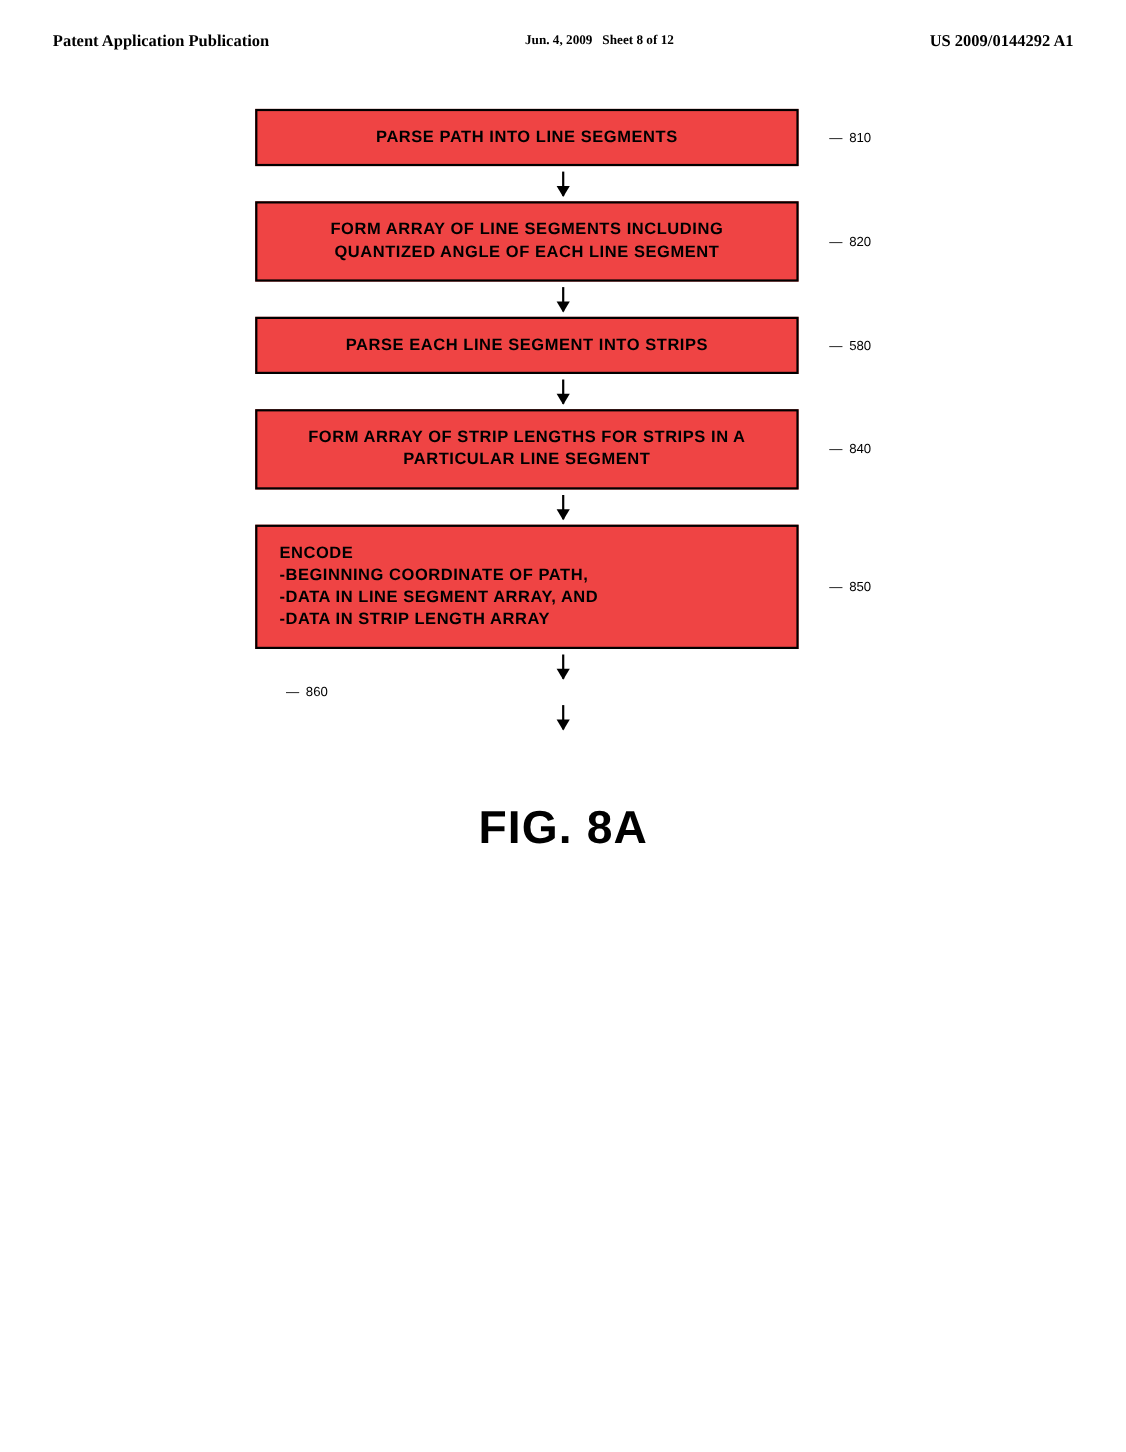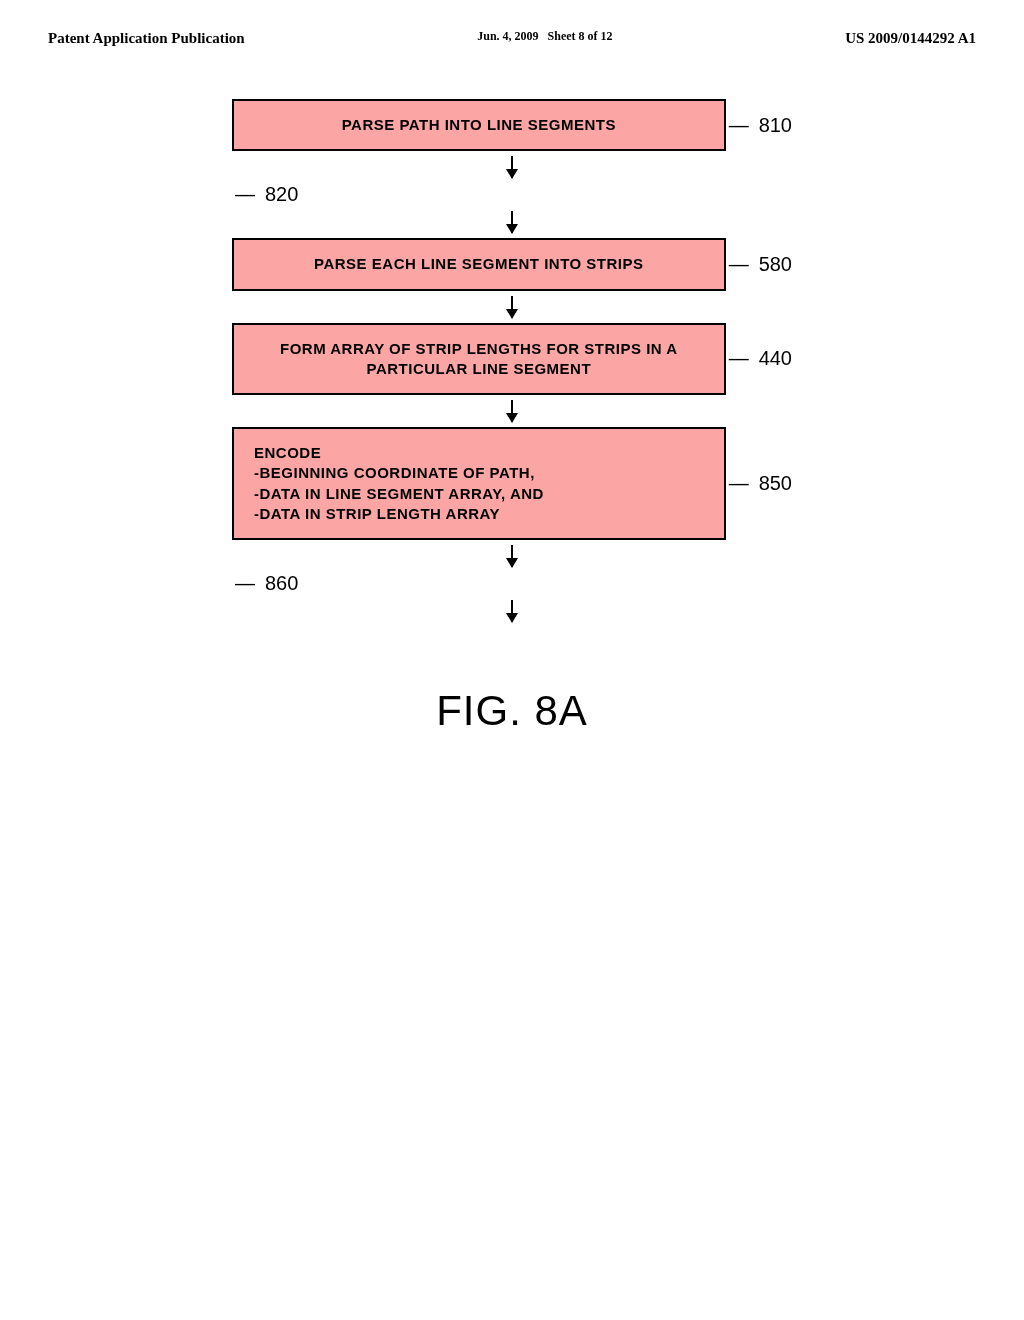--- a/index.html
+++ b/index.html
@@ -69,32 +69,32 @@
     .flow-box {
       border: 2px solid #000;
       padding: 14px 20px;
       text-align: center;
       font-size: 15px;
       font-weight: bold;
       font-family: Arial, Helvetica, sans-serif;
       letter-spacing: 0.5px;
       line-height: 1.35;
       flex: 1;
-      background: #fca5a5;
+      background: #ef4444;
     }
 
     .flow-box.left-align {
       text-align: left;
     }
 
     .step-label {
-      font-size: 20px;
+      font-size: 12px;
       font-family: Arial, Helvetica, sans-serif;
       font-weight: normal;
-      margin-left: 3px;
+      margin-left: 28px;
       white-space: nowrap;
       align-self: center;
     }
 
     .arrow {
       display: flex;
       justify-content: center;
       align-items: center;
       height: 32px;
       width: 100%;
@@ -114,21 +114,21 @@
       left: 50%;
       transform: translateX(-50%);
       border-left: 6px solid transparent;
       border-right: 6px solid transparent;
       border-top: 10px solid #000;
     }
 
     .fig-label {
       text-align: center;
       font-size: 42px;
-      font-weight: normal;
+      font-weight: bold;
       font-family: Arial, Helvetica, sans-serif;
       margin-top: 60px;
       letter-spacing: 1px;
     }
   </style>
 </head>
 <body>
 
 <div class="header">
   <div class="header-left">
@@ -149,39 +149,40 @@
         <div class="box-wrapper">
           <div class="flow-box">PARSE PATH INTO LINE SEGMENTS</div>
           <span class="step-label">— 810</span>
         </div>
       </div>
       <div class="arrow">
         <div class="arrow-line"></div>
       </div>
       <div class="flow-step">
         <div class="box-wrapper">
+          <div class="flow-box">FORM ARRAY OF LINE SEGMENTS INCLUDING QUANTIZED ANGLE OF EACH LINE SEGMENT</div>
           <span class="step-label">— 820</span>
         </div>
       </div>
       <div class="arrow">
         <div class="arrow-line"></div>
       </div>
       <div class="flow-step">
         <div class="box-wrapper">
           <div class="flow-box">PARSE EACH LINE SEGMENT INTO STRIPS</div>
           <span class="step-label">— 580</span>
         </div>
       </div>
       <div class="arrow">
         <div class="arrow-line"></div>
       </div>
       <div class="flow-step">
         <div class="box-wrapper">
           <div class="flow-box">FORM ARRAY OF STRIP LENGTHS FOR STRIPS IN A PARTICULAR LINE SEGMENT</div>
-          <span class="step-label">— 440</span>
+          <span class="step-label">— 840</span>
         </div>
       </div>
       <div class="arrow">
         <div class="arrow-line"></div>
       </div>
       <div class="flow-step">
         <div class="box-wrapper">
           <div class="flow-box left-align">ENCODE<br>-BEGINNING COORDINATE OF PATH,<br>-DATA IN LINE SEGMENT ARRAY, AND<br>-DATA IN STRIP LENGTH ARRAY</div>
           <span class="step-label">— 850</span>
         </div>

